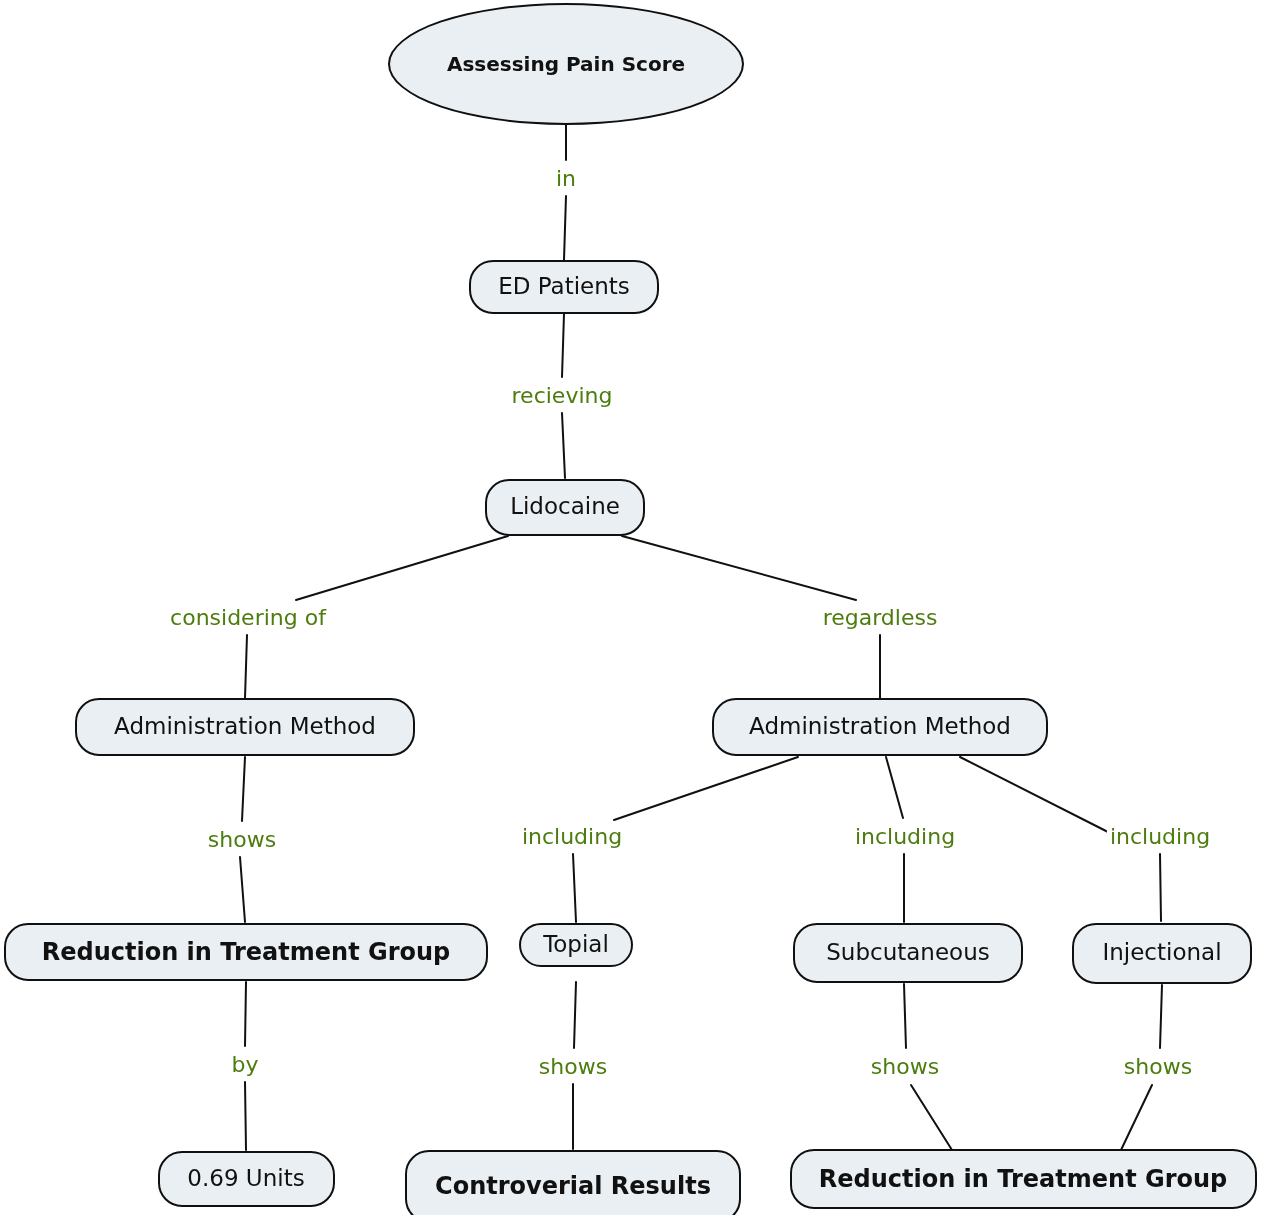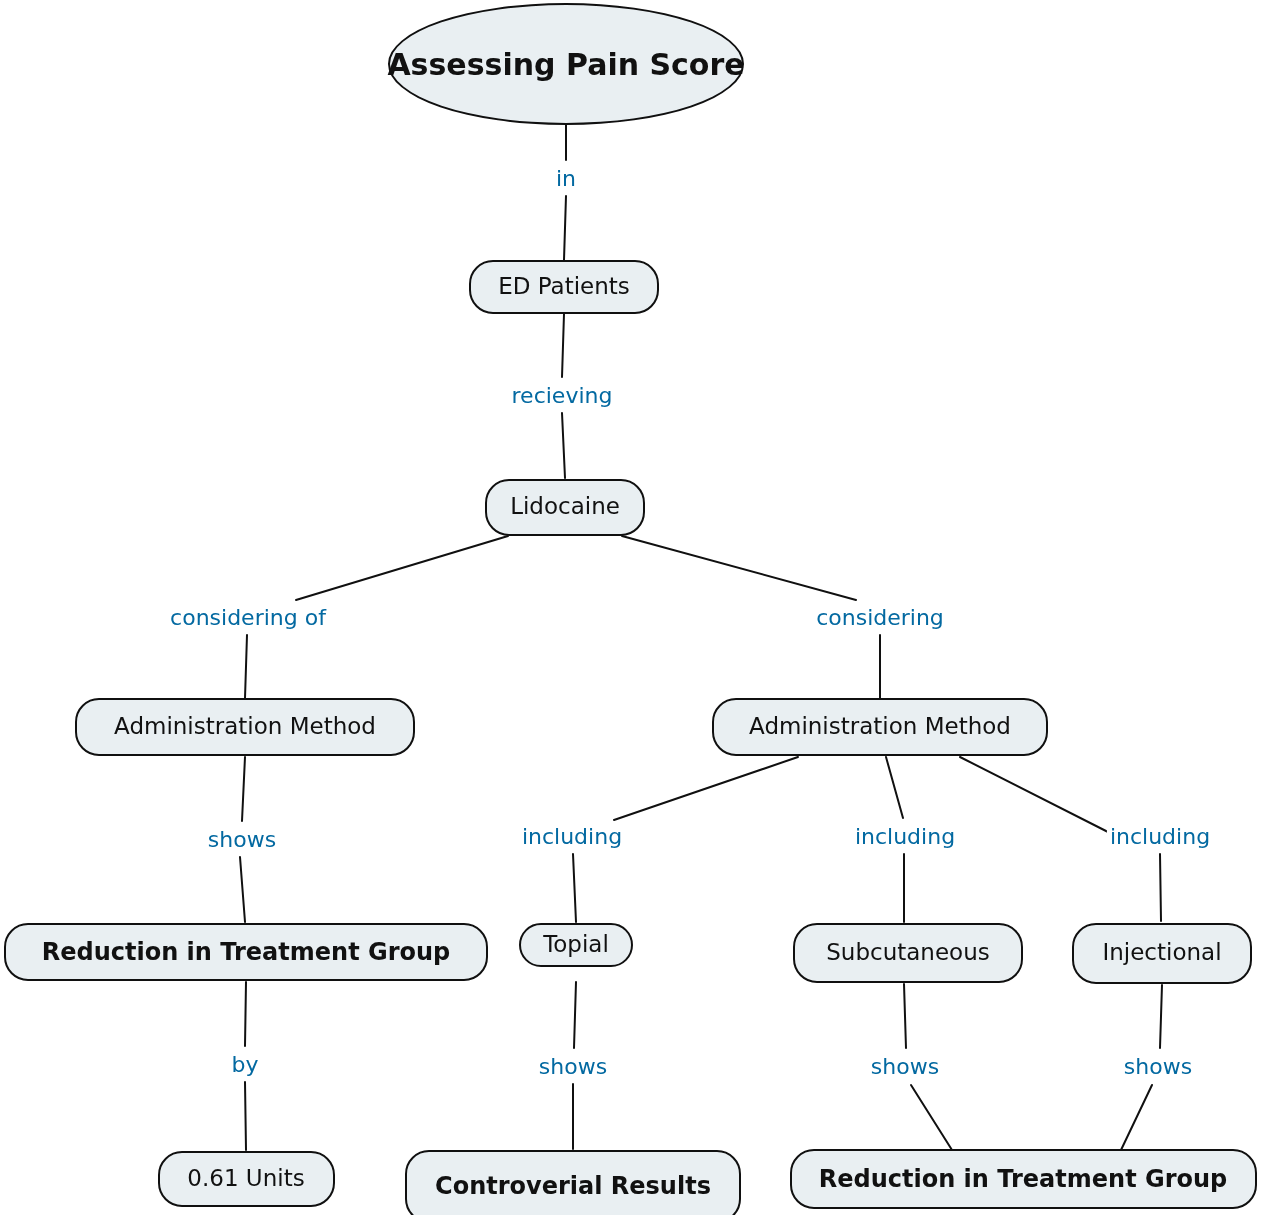--- a/index.html
+++ b/index.html
@@ -40,21 +40,21 @@
     border-radius: 50%;
   }
   .node.bold {
     font-weight: bold;
   }
   .edge-label {
     position: absolute;
     transform: translate(-50%, -50%);
     background: #ffffff;
     padding: 0 3px;
-    color: #0369a1;
+    color: #4d7c0f;
     font-size: 22px;
     white-space: nowrap;
   }
 </style>
 </head>
 <body>
 
 <div class="stage">
   <svg class="edge-layer" viewBox="0 0 1280 1215" xmlns="http://www.w3.org/2000/svg">
       <line x1="566" y1="125" x2="566" y2="160" stroke="#101010" stroke-width="2" stroke-linecap="round"></line>
@@ -78,34 +78,34 @@
       <line x1="576" y1="982" x2="574" y2="1048" stroke="#101010" stroke-width="2" stroke-linecap="round"></line>
       <line x1="573" y1="1084" x2="573" y2="1149" stroke="#101010" stroke-width="2" stroke-linecap="round"></line>
       <line x1="904" y1="984" x2="906" y2="1048" stroke="#101010" stroke-width="2" stroke-linecap="round"></line>
       <line x1="911" y1="1085" x2="952" y2="1150" stroke="#101010" stroke-width="2" stroke-linecap="round"></line>
       <line x1="1162" y1="985" x2="1160" y2="1048" stroke="#101010" stroke-width="2" stroke-linecap="round"></line>
       <line x1="1152" y1="1085" x2="1121" y2="1150" stroke="#101010" stroke-width="2" stroke-linecap="round"></line>
     </svg>
 <div class="edge-label" style="left: 566px; top: 178px;">in</div>
     <div class="edge-label" style="left: 562px; top: 395px; text-align: right;">recieving</div>
     <div class="edge-label" style="left: 248px; top: 617px;">considering of</div>
-    <div class="edge-label" style="left: 880px; top: 617px;">considering</div>
+    <div class="edge-label" style="left: 880px; top: 617px;">regardless</div>
     <div class="edge-label" style="left: 242px; top: 839px;">shows</div>
     <div class="edge-label" style="left: 572px; top: 836px;">including</div>
     <div class="edge-label" style="left: 905px; top: 836px;">including</div>
     <div class="edge-label" style="left: 1160px; top: 836px;">including</div>
     <div class="edge-label" style="left: 245px; top: 1064px;">by</div>
     <div class="edge-label" style="left: 573px; top: 1066px;">shows</div>
     <div class="edge-label" style="left: 905px; top: 1066px;">shows</div>
     <div class="edge-label" style="left: 1158px; top: 1066px;">shows</div>
-    <div class="node ellipse bold" style="left: 388px; top: 3px; width: 356px; height: 122px; font-size: 30px;">Assessing Pain Score</div>
+    <div class="node ellipse bold" style="left: 388px; top: 3px; width: 356px; height: 122px; font-size: 20px;">Assessing Pain Score</div>
     <div class="node" style="left: 469px; top: 260px; width: 190px; height: 54px; font-size: 23px;">ED Patients</div>
     <div class="node" style="left: 485px; top: 478.5px; width: 160px; height: 57px; font-size: 23px;">Lidocaine</div>
     <div class="node" style="left: 75px; top: 698px; width: 340px; height: 58px; font-size: 23px;">Administration Method</div>
     <div class="node" style="left: 712px; top: 698px; width: 336px; height: 58px; font-size: 23px;">Administration Method</div>
     <div class="node bold" style="left: 4px; top: 923px; width: 484px; height: 58px; font-size: 24px;">Reduction in Treatment Group</div>
     <div class="node" style="left: 519px; top: 923px; width: 114px; height: 44px; font-size: 23px;">Topial</div>
     <div class="node" style="left: 793px; top: 923px; width: 230px; height: 60px; font-size: 23px;">Subcutaneous</div>
     <div class="node" style="left: 1072px; top: 922.5px; width: 180px; height: 61px; font-size: 23px;">Injectional</div>
-    <div class="node" style="left: 157.5px; top: 1151px; width: 177px; height: 56px; font-size: 23px;">0.61 Units</div>
+    <div class="node" style="left: 157.5px; top: 1151px; width: 177px; height: 56px; font-size: 23px;">0.69 Units</div>
     <div class="node bold" style="left: 405px; top: 1150px; width: 336px; height: 73px; font-size: 24px;">Controverial Results</div>
     <div class="node bold" style="left: 789.5px; top: 1149px; width: 467px; height: 60px; font-size: 24px;">Reduction in Treatment Group</div>
   </div>
 
 </body></html>

